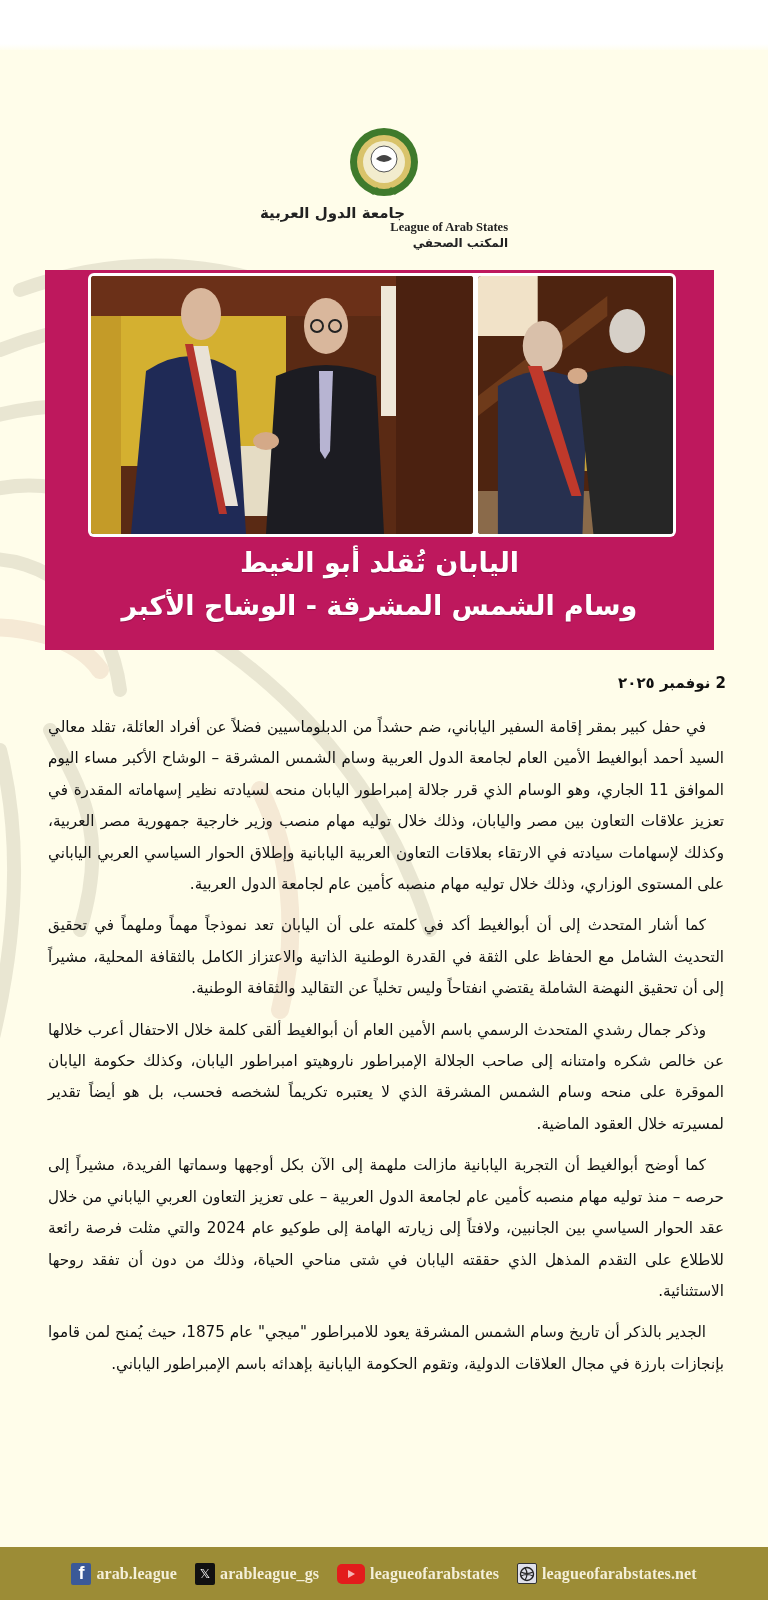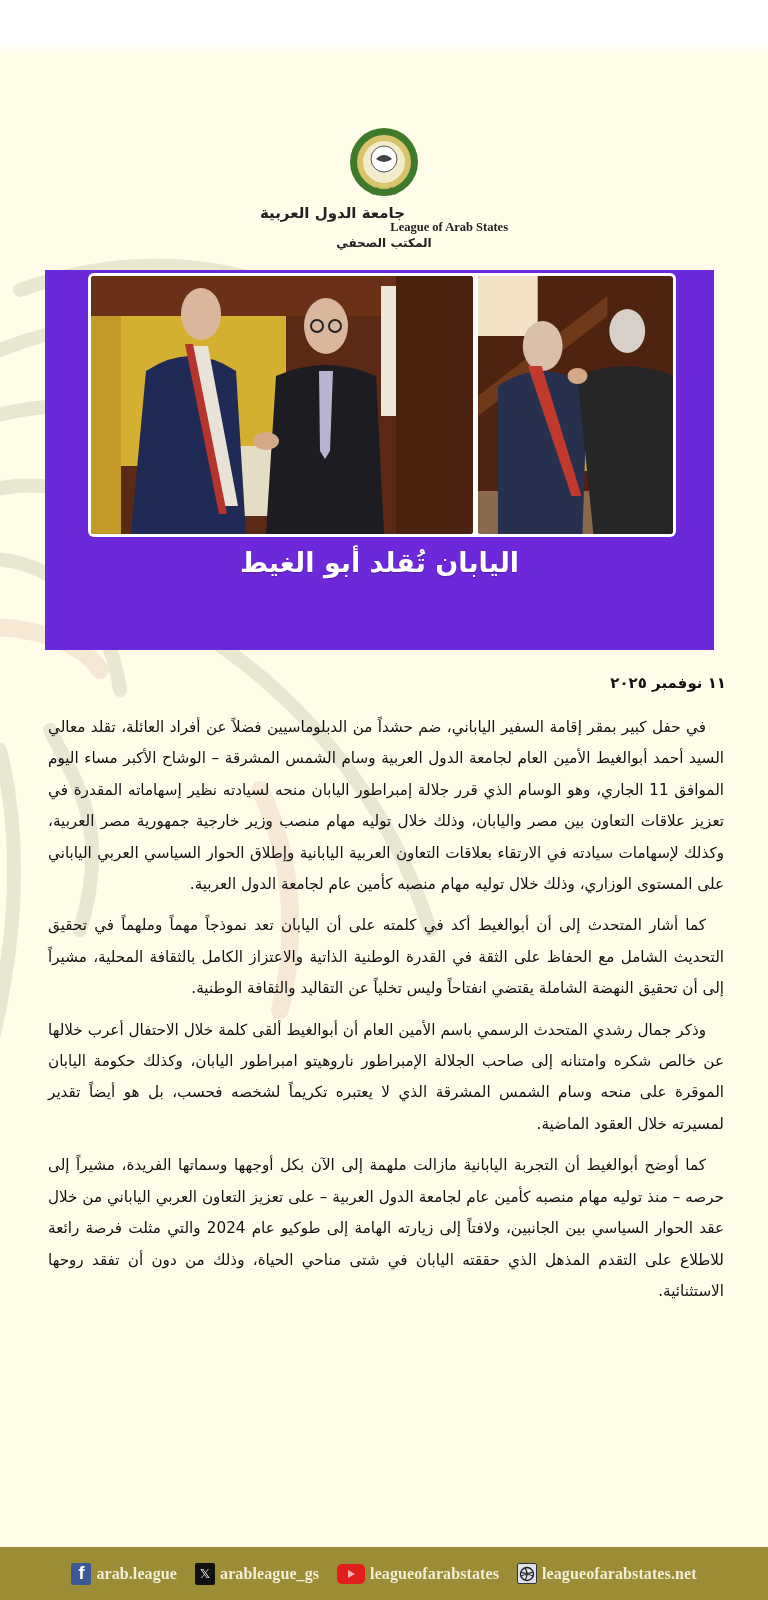--- a/index.html
+++ b/index.html
@@ -27,28 +27,28 @@
       position: absolute; left: 260px; top: 204px; width: 248px; text-align: left;
       font-size: 15px; font-weight: bold; direction: rtl; color: #222;
       font-family: "DejaVu Sans", sans-serif; letter-spacing: 0.5px;
     }
     .logo-en {
       position: absolute; left: 260px; top: 220px; width: 248px; text-align: right;
       font-size: 12.5px; font-weight: bold; color: #222;
       font-family: "Liberation Serif", serif;
     }
     .logo-office {
-      position: absolute; left: 260px; top: 236px; width: 248px; text-align: center;
+      position: absolute; left: 260px; top: 236px; width: 248px; text-align: right;
       font-size: 12px; font-weight: bold; direction: rtl; color: #222;
       font-family: "DejaVu Sans", sans-serif;
     }
     
     .hero {
       position: absolute; left: 45px; top: 270px; width: 669px; height: 380px;
-      background: #6d28d9;
+      background: #be185d;
     }
     .photo-frame {
       position: absolute; left: 43px; top: 3px; width: 588px; height: 264px;
       background: #ffffff; border-radius: 6px; padding: 3px;
       display: flex; gap: 5px;
     }
     .photo {
       position: relative; height: 100%; border-radius: 3px; overflow: hidden;
     }
     .photo-1 { width: 382px; }
@@ -161,28 +161,30 @@
         <ellipse cx="65" cy="70" rx="20" ry="25" fill="#d9c0aa"></ellipse>
         <path d="M20 110 q45 -30 90 0 l-5 148 h-85z" fill="#27304f"></path>
         <path d="M50 90 l14 0 l40 130 l-10 0z" fill="#c0392b"></path>
         <ellipse cx="150" cy="55" rx="18" ry="22" fill="#d6d0c8"></ellipse>
         <path d="M100 100 q50 -20 96 0 l0 158 h-80z" fill="#262626"></path>
         <ellipse cx="100" cy="100" rx="10" ry="8" fill="#d4a988"></ellipse>
       </svg>
     </div>
   </div>
   <div class="hero-title l1">اليابان تُقلد أبو الغيط</div>
+  <div class="hero-title l2">وسام الشمس المشرقة - الوشاح الأكبر</div>
 </div>
 
-<div class="date">١١ نوفمبر ٢٠٢٥</div>
+<div class="date">2 نوفمبر ٢٠٢٥</div>
 <div class="article">
   <p>في حفل كبير بمقر إقامة السفير الياباني، ضم حشداً من الدبلوماسيين فضلاً عن أفراد العائلة، تقلد معالي السيد أحمد أبوالغيط الأمين العام لجامعة الدول العربية وسام الشمس المشرقة – الوشاح الأكبر مساء اليوم الموافق 11 الجاري، وهو الوسام الذي قرر جلالة إمبراطور اليابان منحه لسيادته نظير إسهاماته المقدرة في تعزيز علاقات التعاون بين مصر واليابان، وذلك خلال توليه مهام منصب وزير خارجية جمهورية مصر العربية، وكذلك لإسهامات سيادته في الارتقاء بعلاقات التعاون العربية اليابانية وإطلاق الحوار السياسي العربي الياباني على المستوى الوزاري، وذلك خلال توليه مهام منصبه كأمين عام لجامعة الدول العربية.</p>
   <p>كما أشار المتحدث إلى أن أبوالغيط أكد في كلمته على أن اليابان تعد نموذجاً مهماً وملهماً في تحقيق التحديث الشامل مع الحفاظ على الثقة في القدرة الوطنية الذاتية والاعتزاز الكامل بالثقافة المحلية، مشيراً إلى أن تحقيق النهضة الشاملة يقتضي انفتاحاً وليس تخلياً عن التقاليد والثقافة الوطنية.</p>
   <p>وذكر جمال رشدي المتحدث الرسمي باسم الأمين العام أن أبوالغيط ألقى كلمة خلال الاحتفال أعرب خلالها عن خالص شكره وامتنانه إلى صاحب الجلالة الإمبراطور ناروهيتو امبراطور اليابان، وكذلك حكومة اليابان الموقرة على منحه وسام الشمس المشرقة الذي لا يعتبره تكريماً لشخصه فحسب، بل هو أيضاً تقدير لمسيرته خلال العقود الماضية.</p>
   <p>كما أوضح أبوالغيط أن التجربة اليابانية مازالت ملهمة إلى الآن بكل أوجهها وسماتها الفريدة، مشيراً إلى حرصه – منذ توليه مهام منصبه كأمين عام لجامعة الدول العربية – على تعزيز التعاون العربي الياباني من خلال عقد الحوار السياسي بين الجانبين، ولافتاً إلى زيارته الهامة إلى طوكيو عام 2024 والتي مثلت فرصة رائعة للاطلاع على التقدم المذهل الذي حققته اليابان في شتى مناحي الحياة، وذلك من دون أن تفقد روحها الاستثنائية.</p>
+  <p>الجدير بالذكر أن تاريخ وسام الشمس المشرقة يعود للامبراطور "ميجي" عام 1875، حيث يُمنح لمن قاموا بإنجازات بارزة في مجال العلاقات الدولية، وتقوم الحكومة اليابانية بإهدائه باسم الإمبراطور الياباني.</p>
 </div>
 
 <div class="footer">
   <div class="social">
     <span class="ico ico-fb">f</span>
     <span class="social-label">arab.league</span>
   </div>
   <div class="social">
     <span class="ico ico-x">𝕏</span>
     <span class="social-label">arableague_gs</span>

